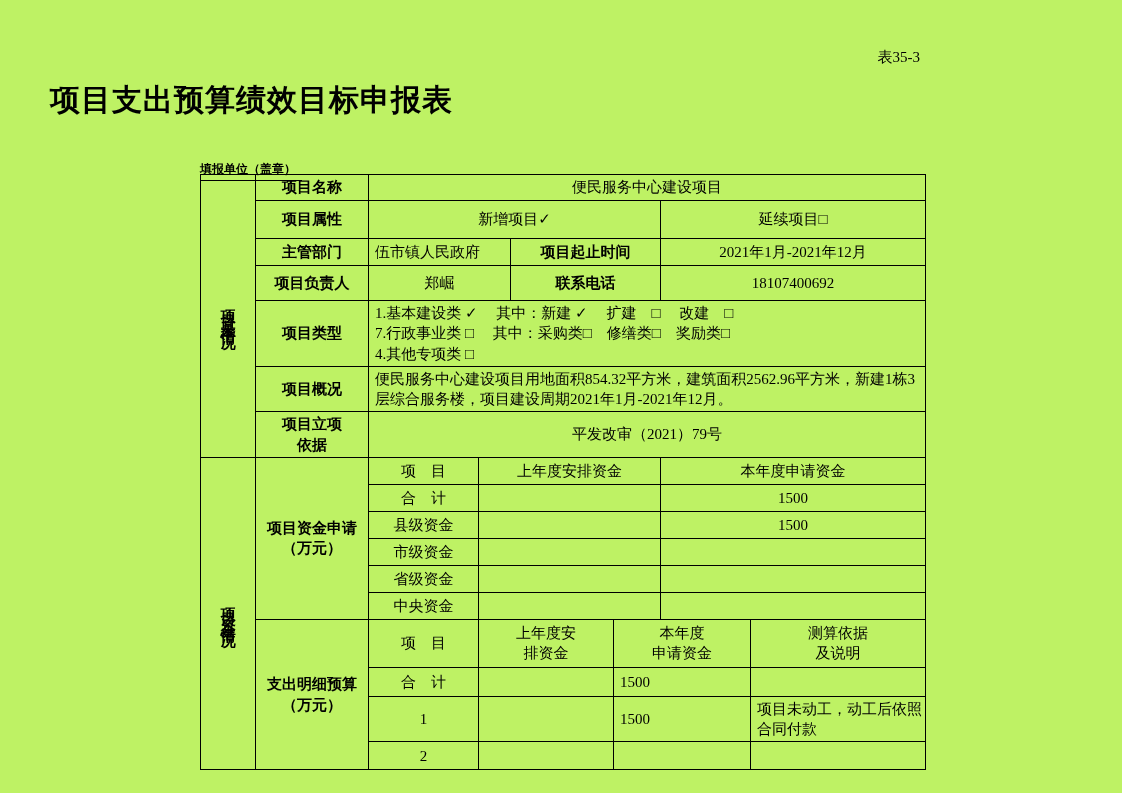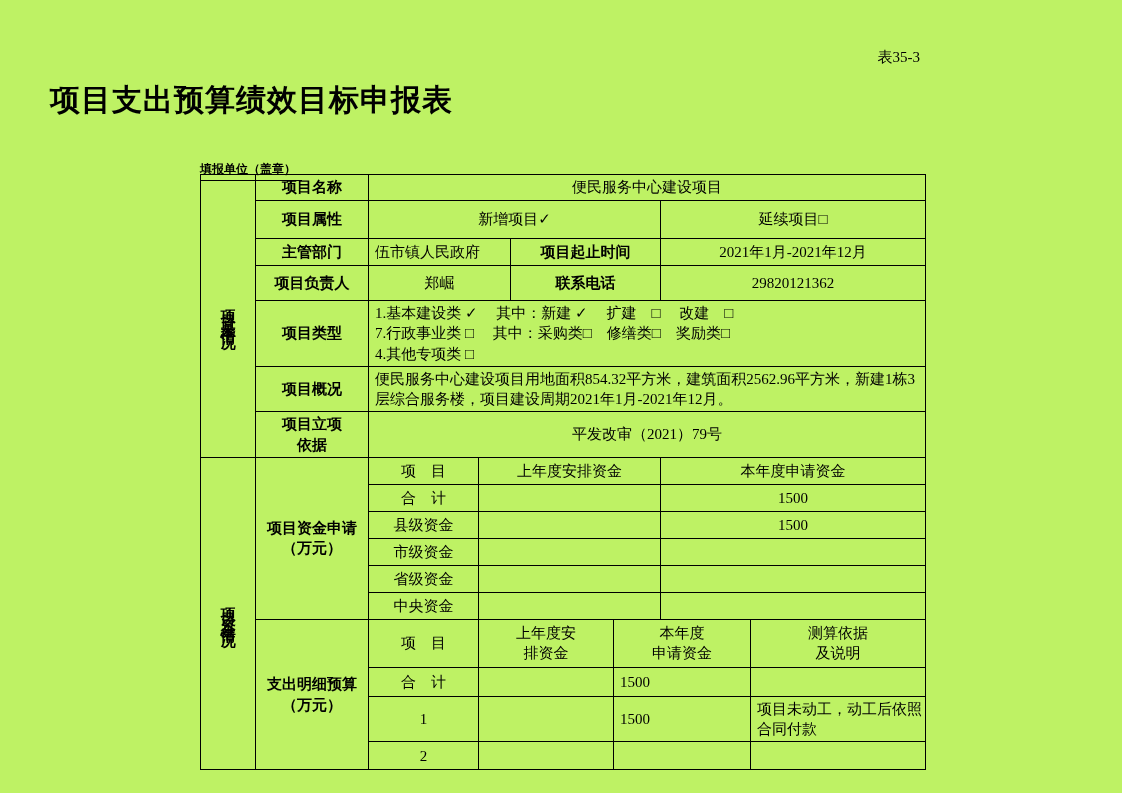--- a/index.html
+++ b/index.html
@@ -132,21 +132,21 @@
         <td class="lbl">主管部门</td>
         <td colspan="2" class="left">伍市镇人民政府</td>
         <td colspan="2" class="lbl">项目起止时间</td>
         <td colspan="2">2021年1月-2021年12月</td>
       </tr>
 
       <tr style="height:35px">
         <td class="lbl">项目负责人</td>
         <td colspan="2">郑崛</td>
         <td colspan="2" class="lbl">联系电话</td>
-        <td colspan="2">29820121362</td>
+        <td colspan="2">18107400692</td>
       </tr>
 
       <tr style="height:63px">
         <td class="lbl">项目类型</td>
         <td colspan="6" class="left">
           <div>1.基本建设类 ✓　 其中：新建 ✓　 扩建　□　 改建　□</div>
           <div>7.行政事业类 □　 其中：采购类□　修缮类□　奖励类□</div>
           <div>4.其他专项类 □</div>
         </td>
       </tr>

